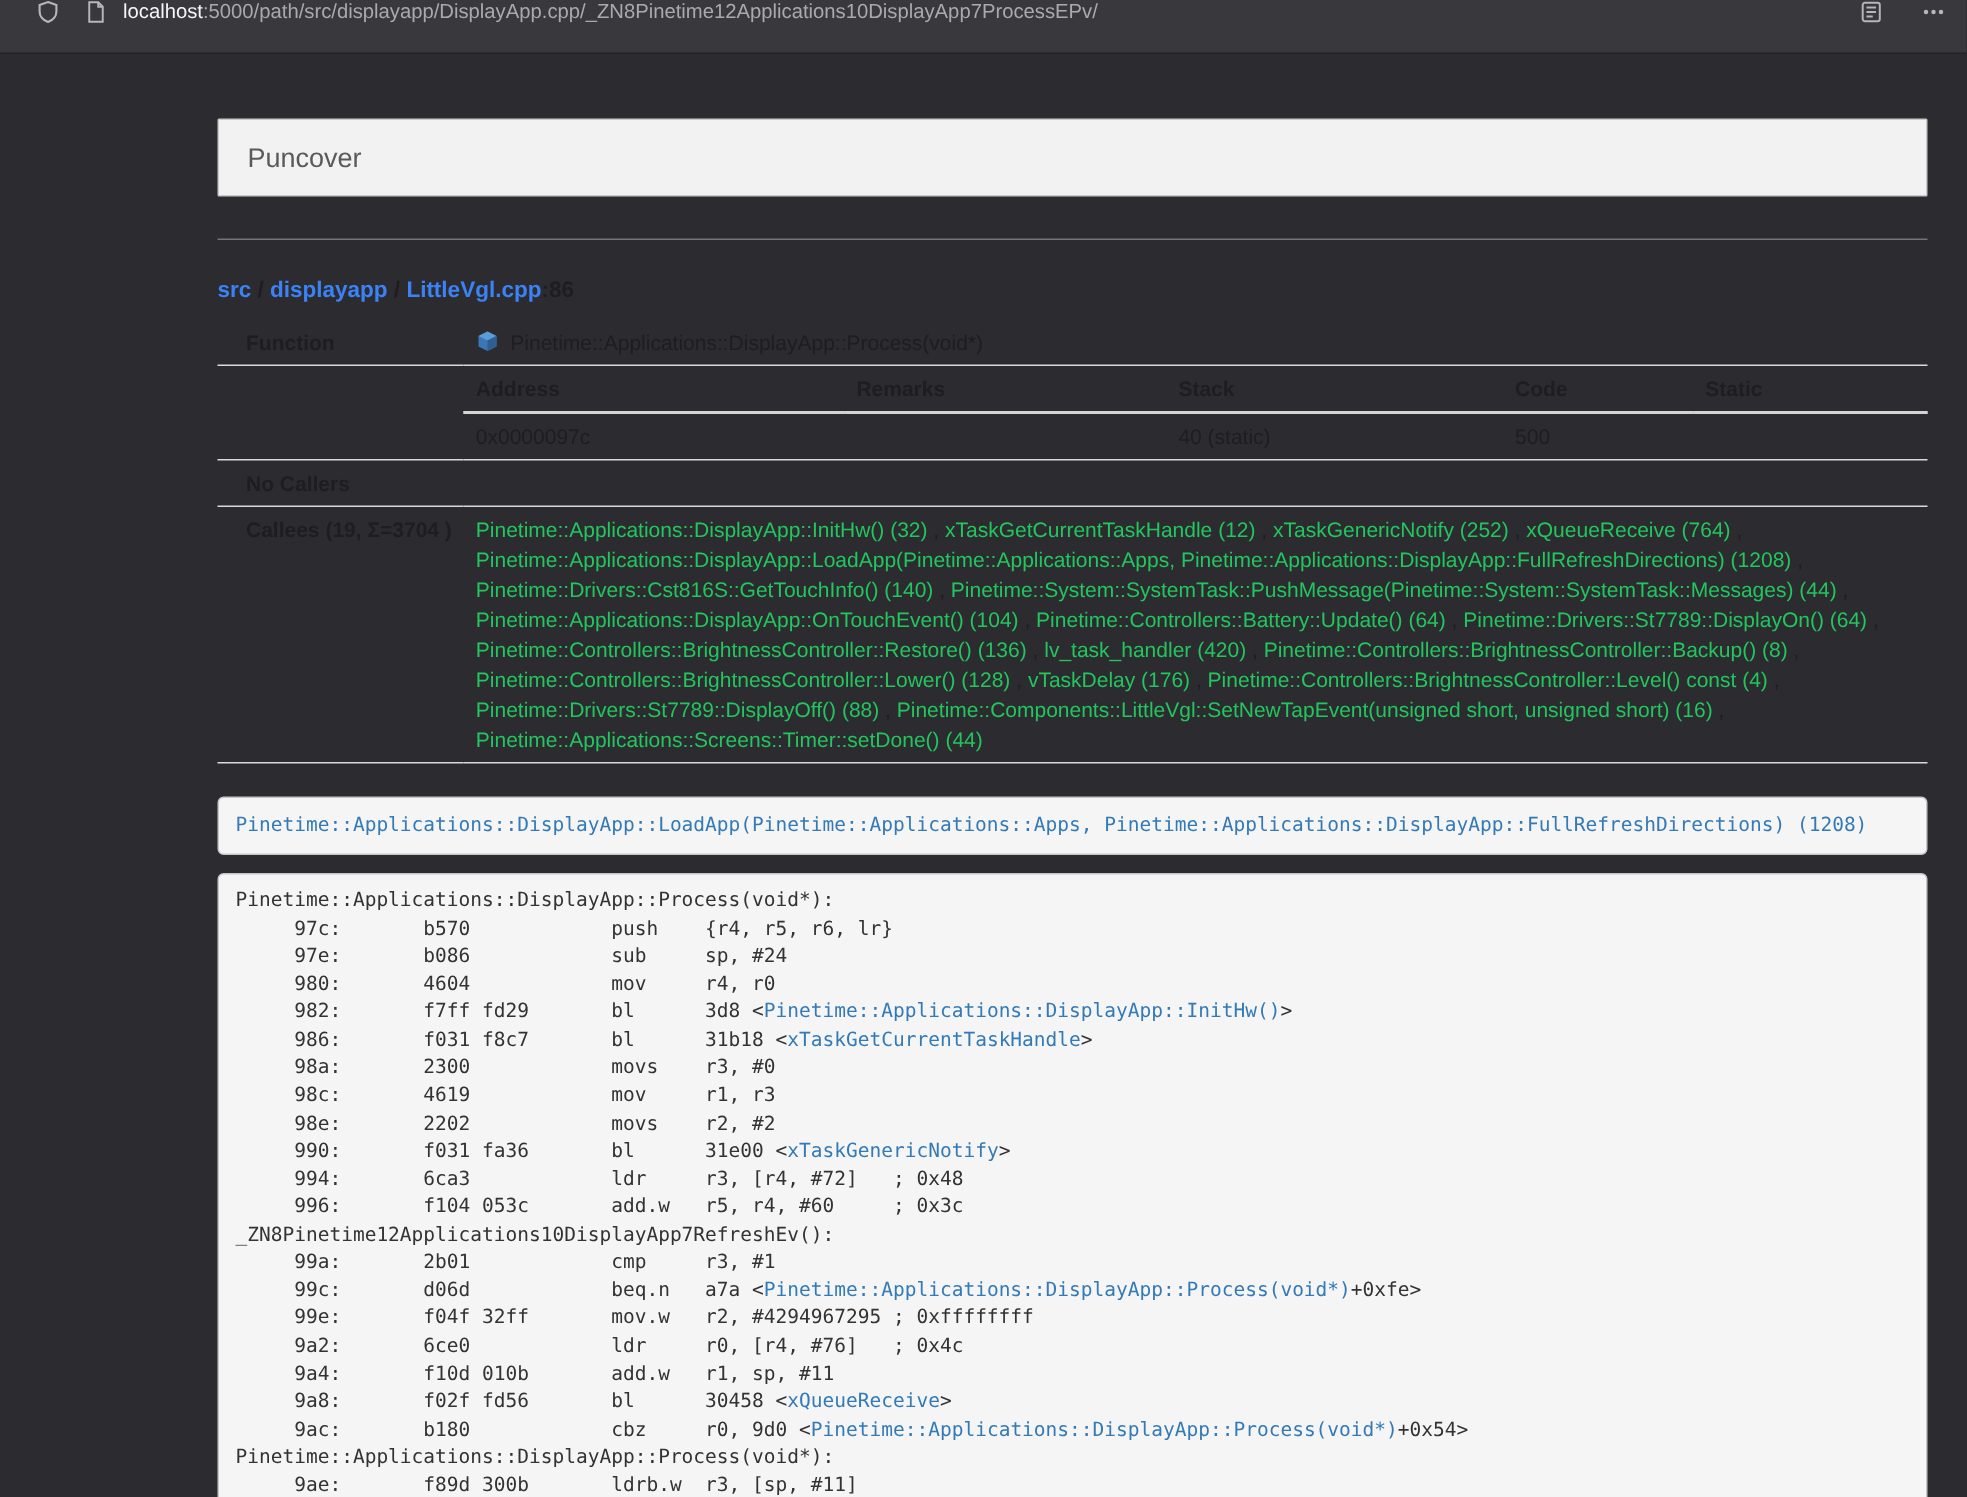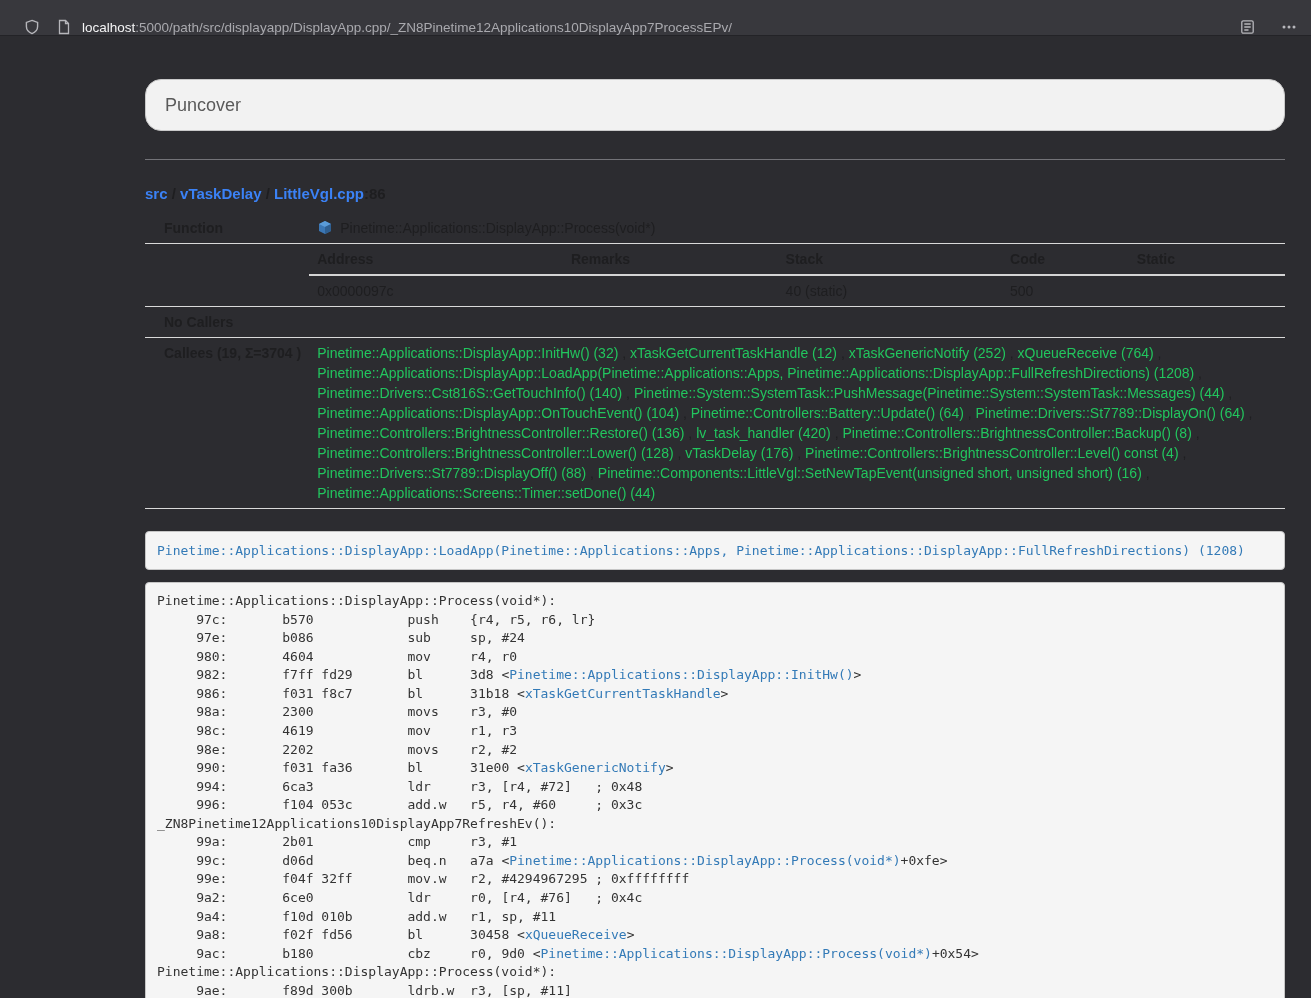--- a/index.html
+++ b/index.html
@@ -12,40 +12,40 @@
     font-size: 14px;
   }
   a { text-decoration: none; }
 
   
   .browser-bar {
     height: 36px;
     background: #38383d;
     border-bottom: 1px solid #232327;
     display: flex;
-    align-items: flex-end;
+    align-items: flex-start;
     padding: 0 14px 0 24px;
   }
   .tb-icon { display: inline-flex; align-items: center; justify-content: center; }
   .tb-icon svg { display: block; }
   .icon-shield { margin-right: 17px; }
   .icon-page { margin-right: 11px; }
   .url-text { flex: 1; font-size: 13.5px; color: #a9a9ae; white-space: nowrap; overflow: hidden; }
   .url-text .host { color: #f5f5f6; }
   .icon-reader { margin: 0 26px 0 12px; }
 
   
   .container { width: 1140px; margin-left: 145px; }
 
   .navbar {
     margin-top: 43px;
     height: 52px;
     background: #f2f2f2;
     border: 1px solid #c9c9c9;
-    border-radius: 16px;
+    border-radius: 1px;
     display: flex;
     align-items: center;
     padding: 0 19px;
   }
   .brand { font-size: 18px; color: #5a5a5a; }
 
   hr.section-divider { border: 0; border-top: 1px solid #737378; margin: 28px 0 0 0; }
 
   .breadcrumb { margin-top: 24px; font-size: 15px; font-weight: 700; line-height: 19px; }
   .breadcrumb a { color: #3b82f6; }
@@ -124,21 +124,21 @@
 </div>
 
 <div class="container">
 
   <div class="navbar">
     <a class="brand" href="#">Puncover</a>
   </div>
 
   <hr class="section-divider">
 
-  <div class="breadcrumb"><a href="#">src</a><span> / </span><a href="#">vTaskDelay</a><span> / </span><a href="#">LittleVgl.cpp</a><span>:86</span></div>
+  <div class="breadcrumb"><a href="#">src</a><span> / </span><a href="#">displayapp</a><span> / </span><a href="#">LittleVgl.cpp</a><span>:86</span></div>
 
   <table class="sym-table">
     <tbody>
       <tr>
         <th>Function</th>
         <td>
           <span class="func-cell">
             <span class="ficon">
               <svg width="16" height="16" viewBox="0 0 16 16">
                 <path d="M8 1 L14 4 V11 L8 14 L2 11 V4 Z" fill="#3b77b5"></path>

